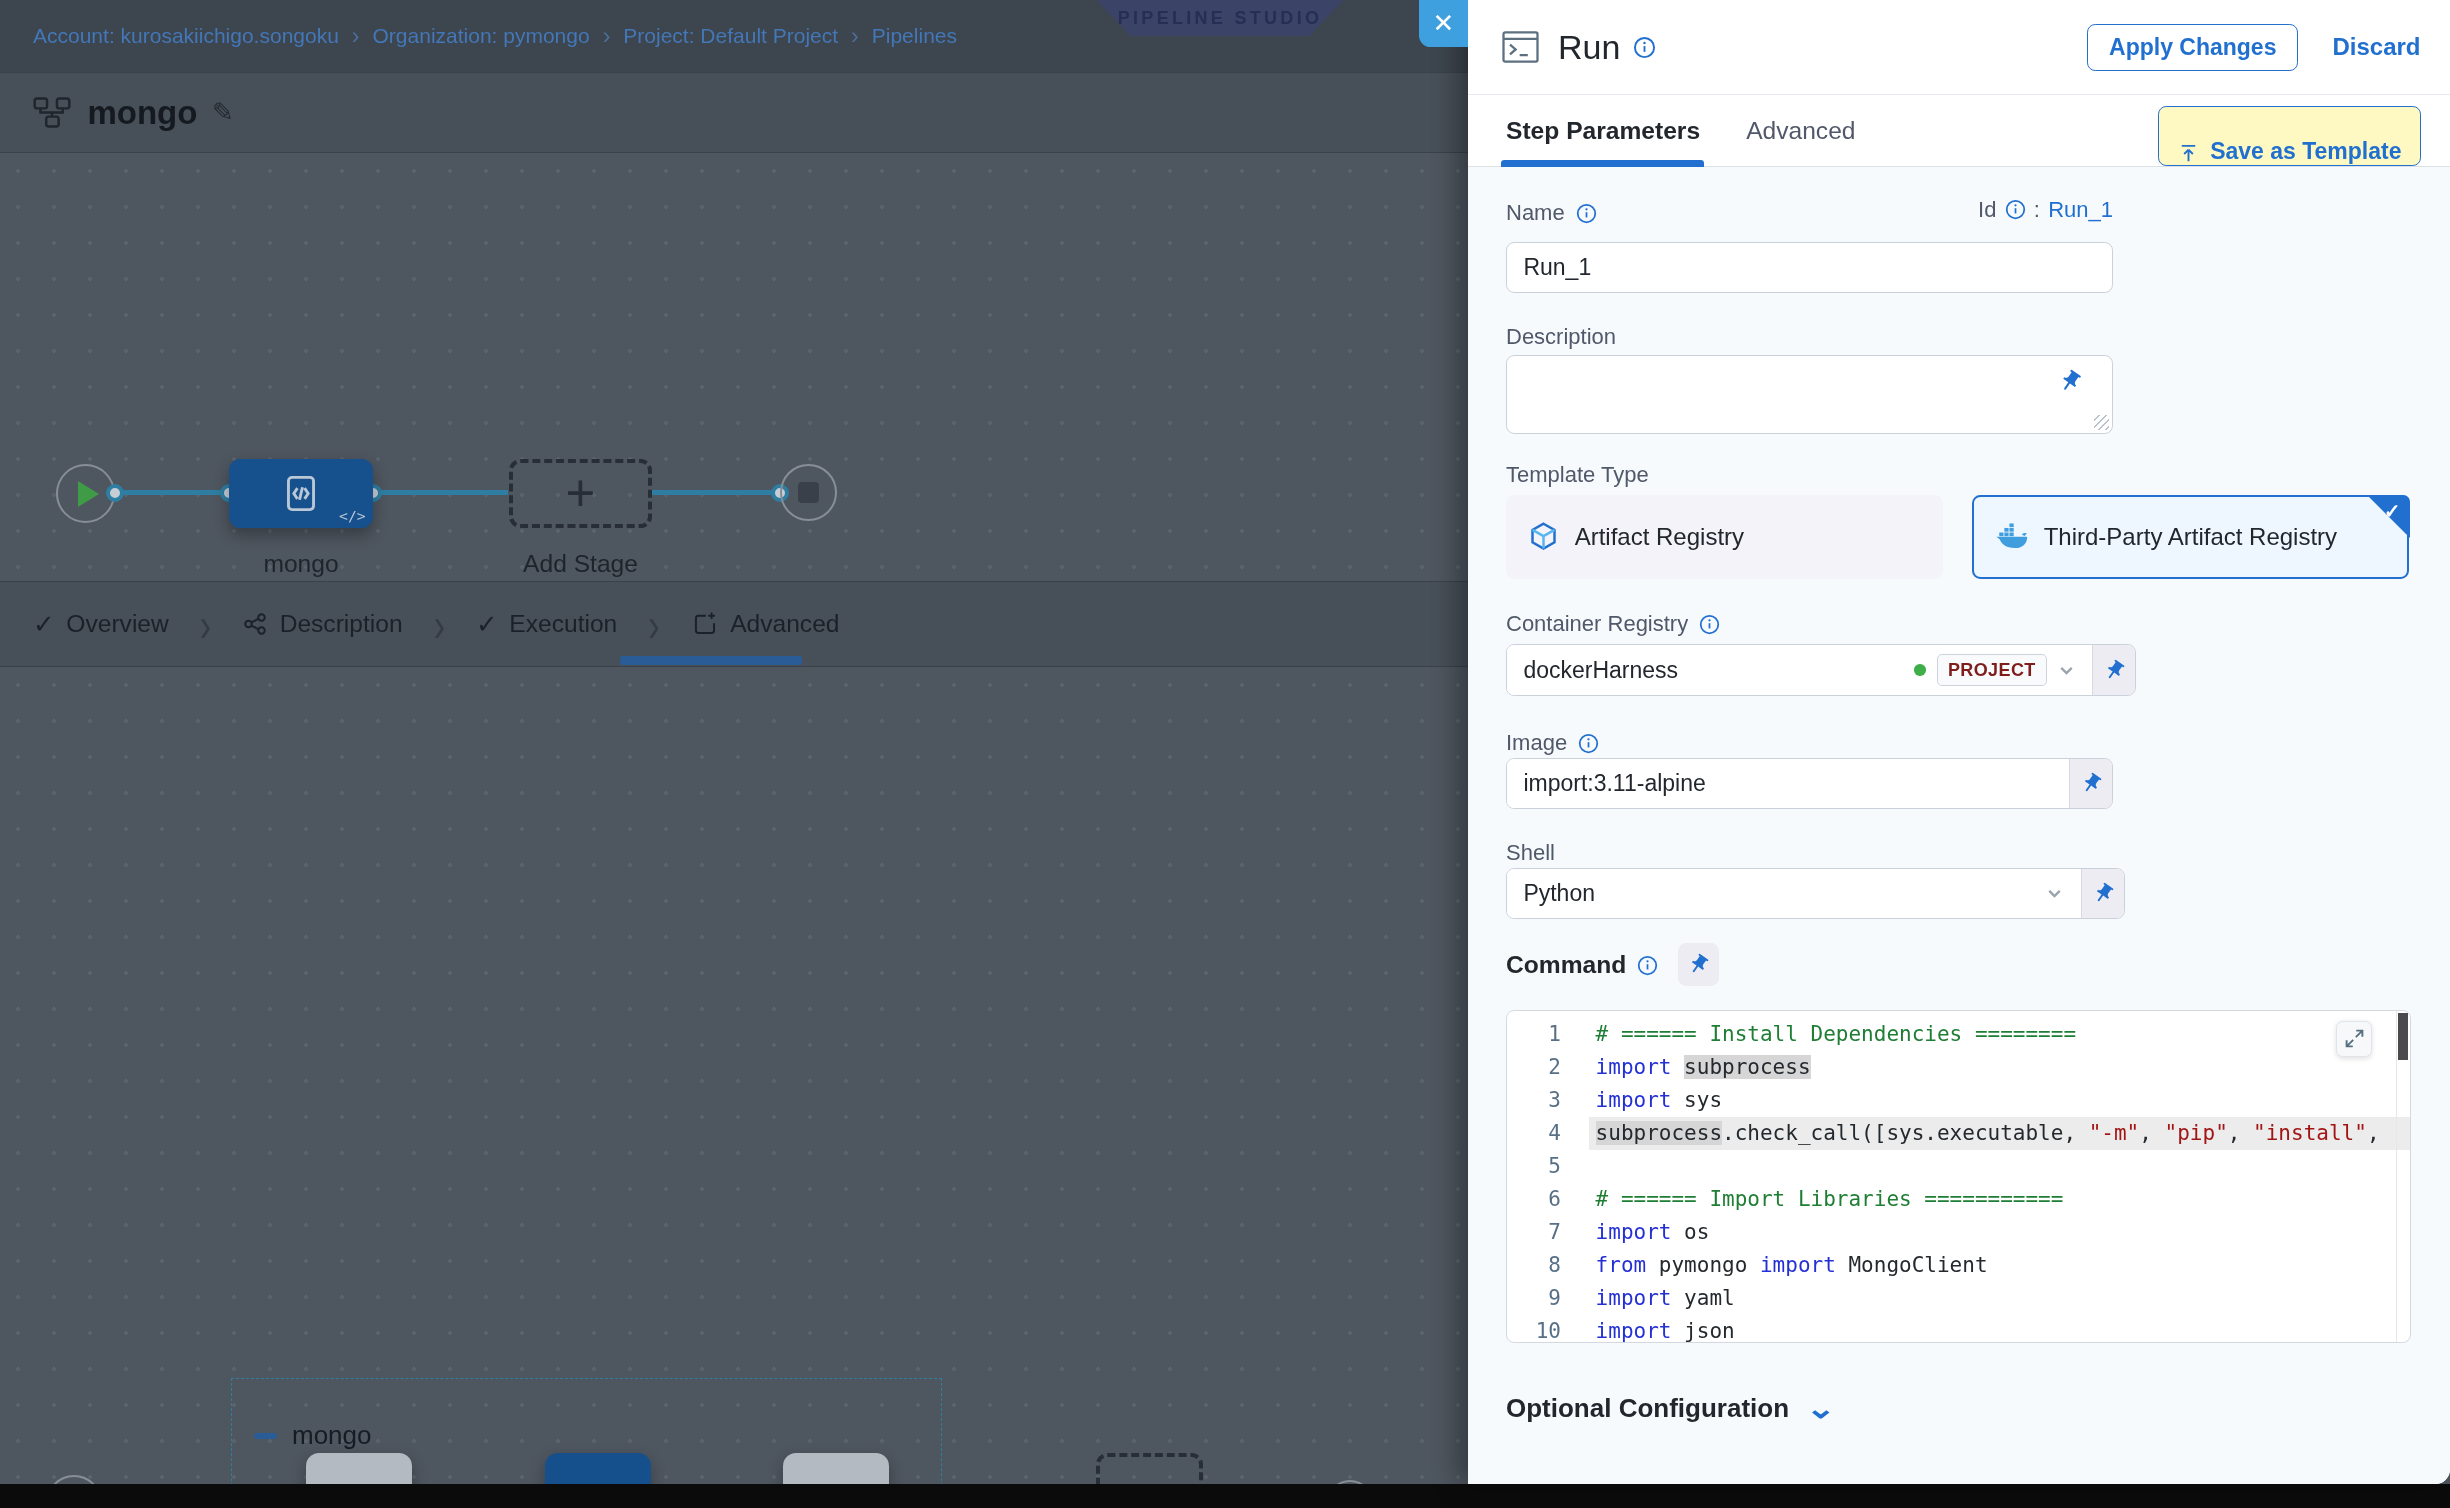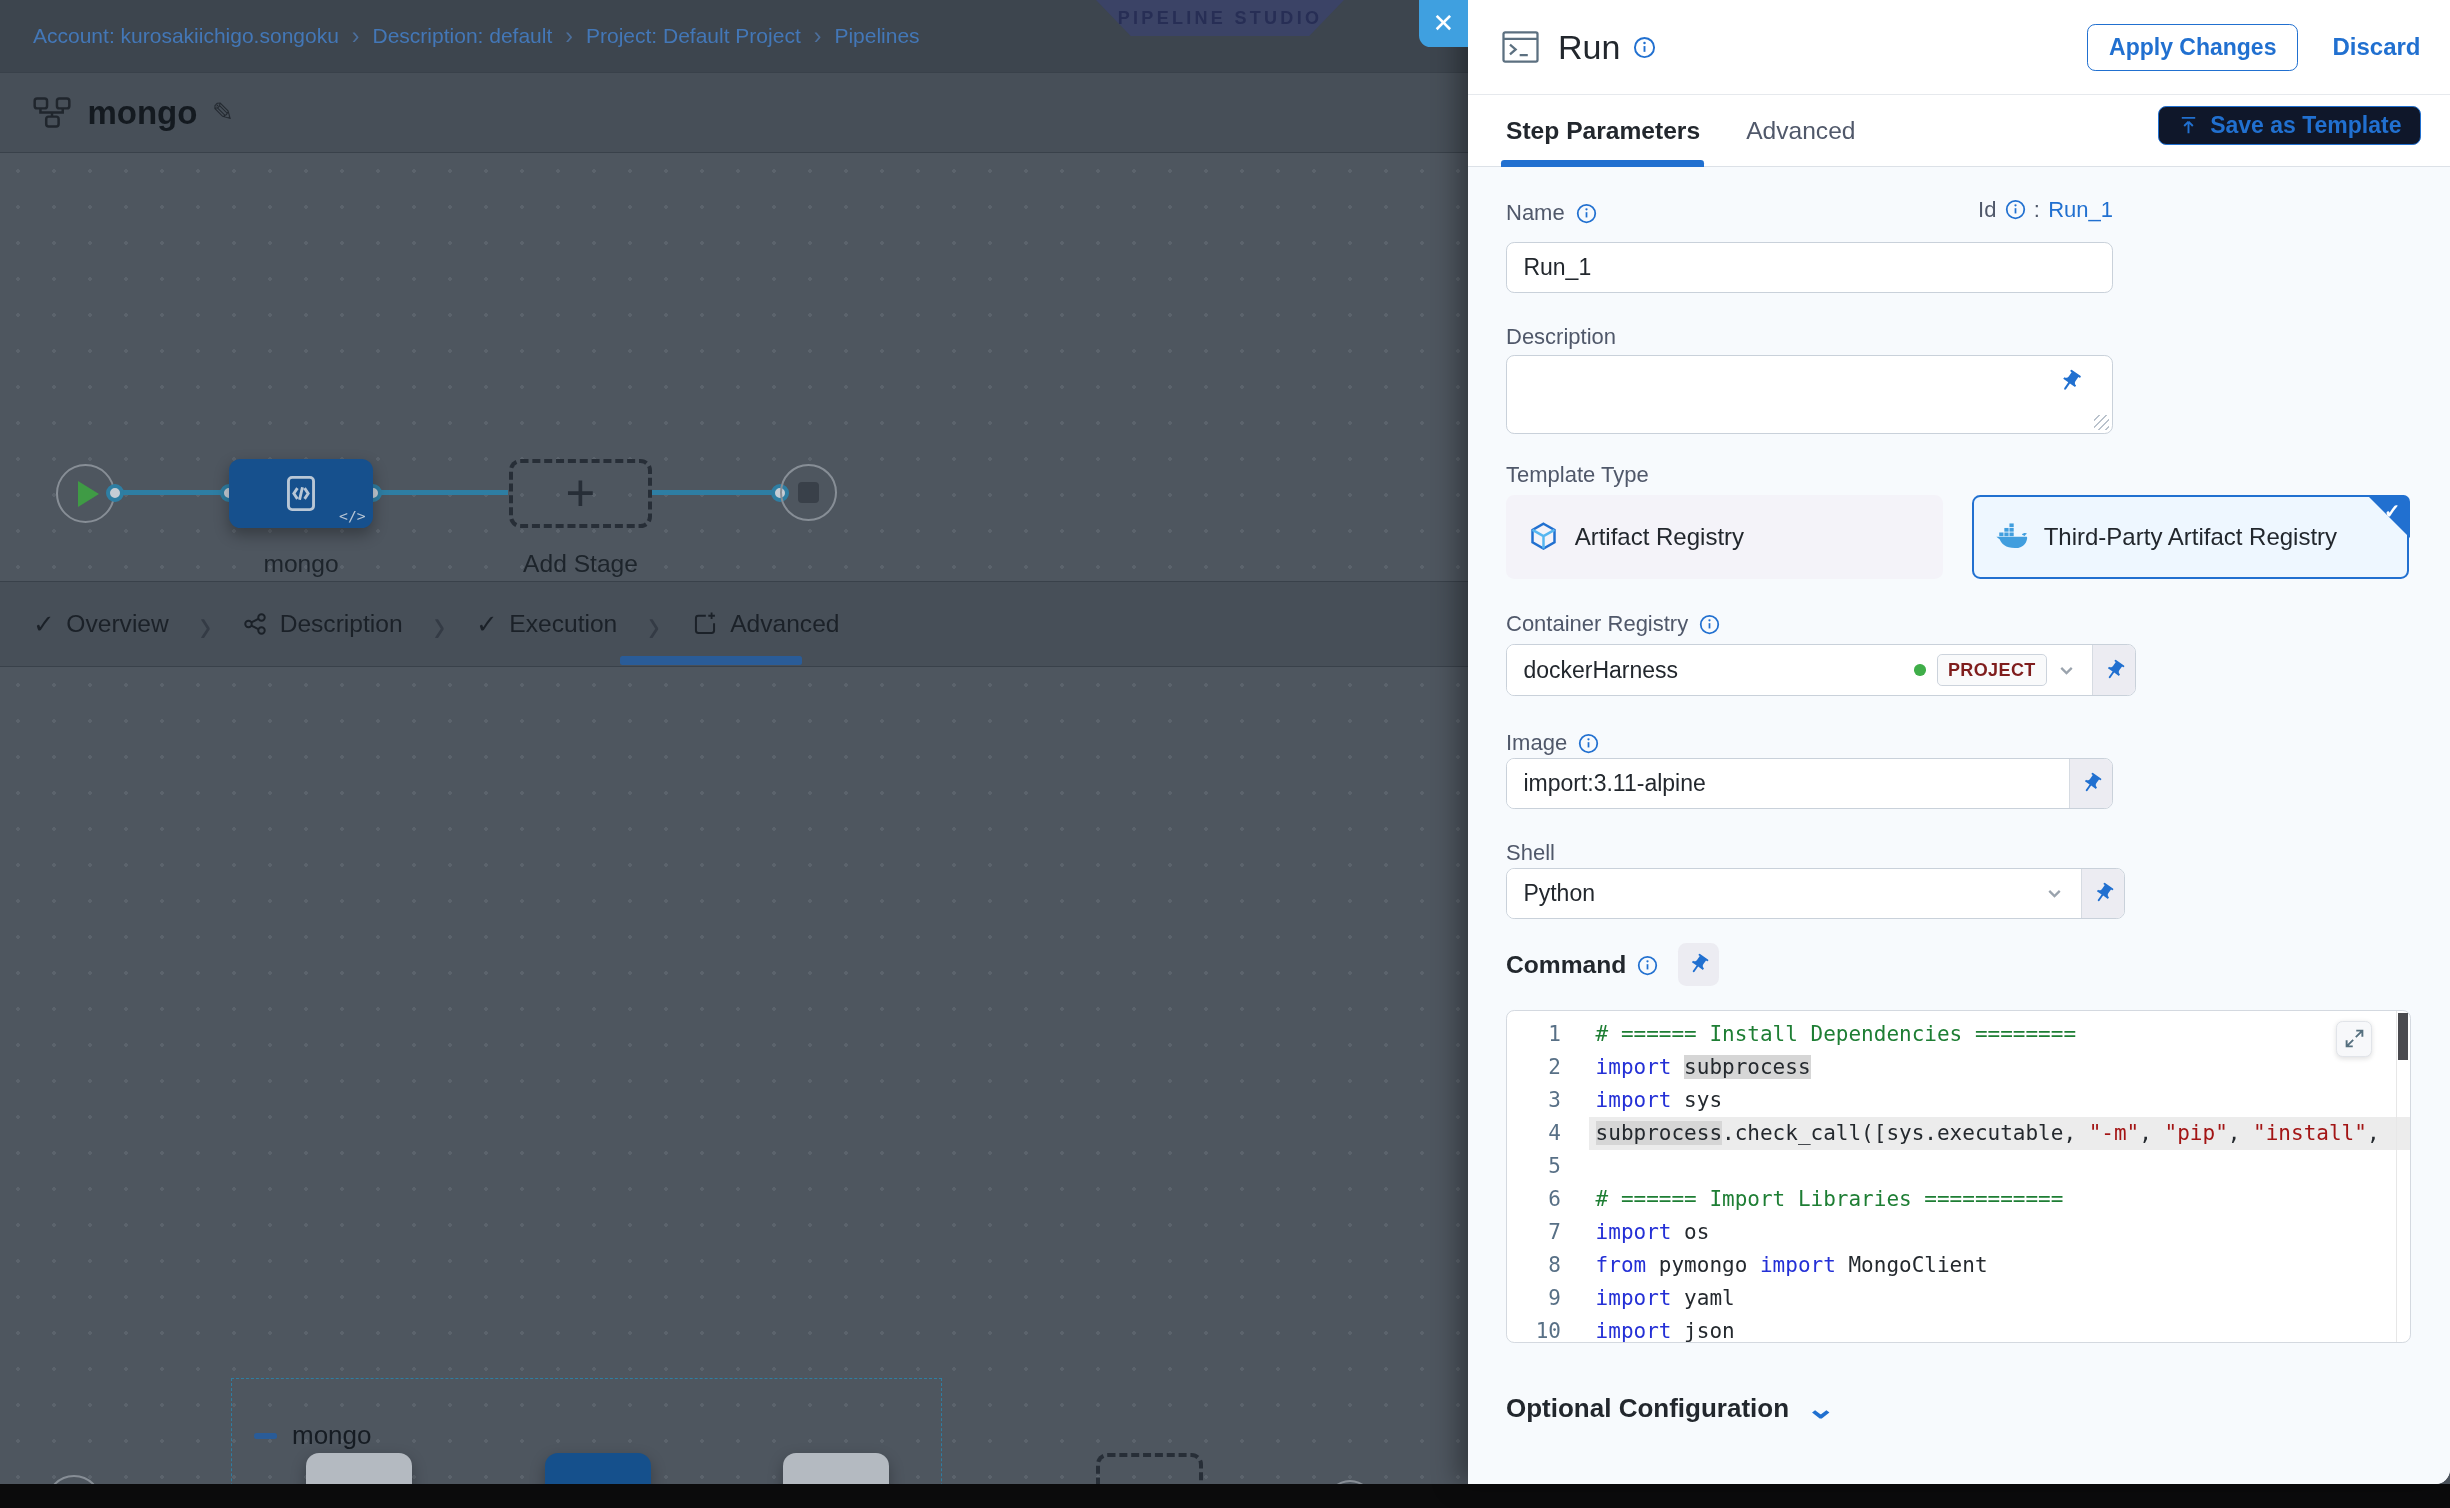--- a/index.html
+++ b/index.html
@@ -61,21 +61,21 @@
   .panel-header { position:absolute; left:0; top:0; width:100%; height:95px; display:flex; align-items:center; padding:0 29.5px 0 33px; border-bottom:1.6px solid #e6e9ed; }
   .panel-title { font-size:34px; font-weight:normal; color:#22272d; margin:0 13px 0 18px; }
   .spacer { flex:1; }
   .btn-outline { border:1.6px solid #2170d0; border-radius:8.2px; color:#2170d0; font-size:23px; font-weight:600; padding:9px 21px; background:#fff; cursor:pointer; }
   .link-btn { color:#2170d0; font-size:24px; font-weight:600; margin-left:34px; cursor:pointer;text-align:center; }
 
   .panel-tabs { position:absolute; left:0; top:95px; width:100%; height:72px; display:flex; align-items:center; padding:0 38px; border-bottom:1.6px solid #dce1e7; background:#fff; }
   .ptab-active { font-size:24.6px; font-weight:bold; color:#22272d; margin-right:46px; cursor:pointer; }
   .ptab { font-size:24.6px; color:#50586a; cursor:pointer; }
   .ptab-underline { position:absolute; left:33px; top:160px; width:203px; height:6.6px; background:#2170d0; border-radius:3.3px 3.3px 0 0; }
-  .save-template { position:absolute; right:29.5px; top:106px; height:39px; display:flex; align-items:center; gap:9.8px; border:1.6px solid #2170d0; border-radius:8.2px; color:#2170d0; font-size:23px; font-weight:600; padding:0 18px; background:#0f172a; cursor:pointer; }
+  .save-template { position:absolute; right:29.5px; top:106px; height:60px; display:flex; align-items:flex-end; gap:9.8px; border:1.6px solid #2170d0; border-radius:8.2px; color:#2170d0; font-size:23px; font-weight:600; padding:0 18px; background:#fef9c3; cursor:pointer; }
 
   .panel-body { position:absolute; left:0; top:167px; width:100%; height:1317px; background:#f7fafd; border-radius:0 0 14.7px 0; }
   .flabel { position:absolute; display:flex; align-items:center; gap:11px; font-size:22px; color:#50586a; }
   .flabel.bold { font-size:24.6px; font-weight:bold; color:#22272d; }
   .finput { position:absolute; background:#fff; border:1.6px solid #c9d1da; border-radius:8.2px; font-size:23px; color:#22272d; padding:0 16.4px; font-family:"Liberation Sans",sans-serif; }
   .id-row { position:absolute; top:29.5px; right:337px; display:flex; align-items:center; gap:8.2px; font-size:22px; color:#50586a; }
   .id-val { color:#2170d0; }
   .textarea-box { position:absolute; background:#fff; border:1.6px solid #c9d1da; border-radius:8.2px; }
   .resize-corner { position:absolute; width:14.7px; height:14.7px; background:repeating-linear-gradient(135deg,transparent 0 3.3px,#b9c2cc 3.3px 4.9px); }
 
@@ -112,21 +112,21 @@
   svg { display:block; }
 </style>
 </head>
 <body>
 
 <div id="app">
 
   <div class="topbar">
     <span class="crumb">Account: kurosakiichigo.songoku</span>
     <span class="crumb-sep">›</span>
-    <span class="crumb">Description: default</span>
+    <span class="crumb">Organization: pymongo</span>
     <span class="crumb-sep">›</span>
     <span class="crumb">Project: Default Project</span>
     <span class="crumb-sep">›</span>
     <span class="crumb">Pipelines</span>
   </div>
   <div class="studio-badge">PIPELINE STUDIO</div>
 
   <div class="titlebar">
     <span>
       <svg width="38" height="33" viewBox="0 0 46 40" fill="none" stroke="#20262d" stroke-width="3">

